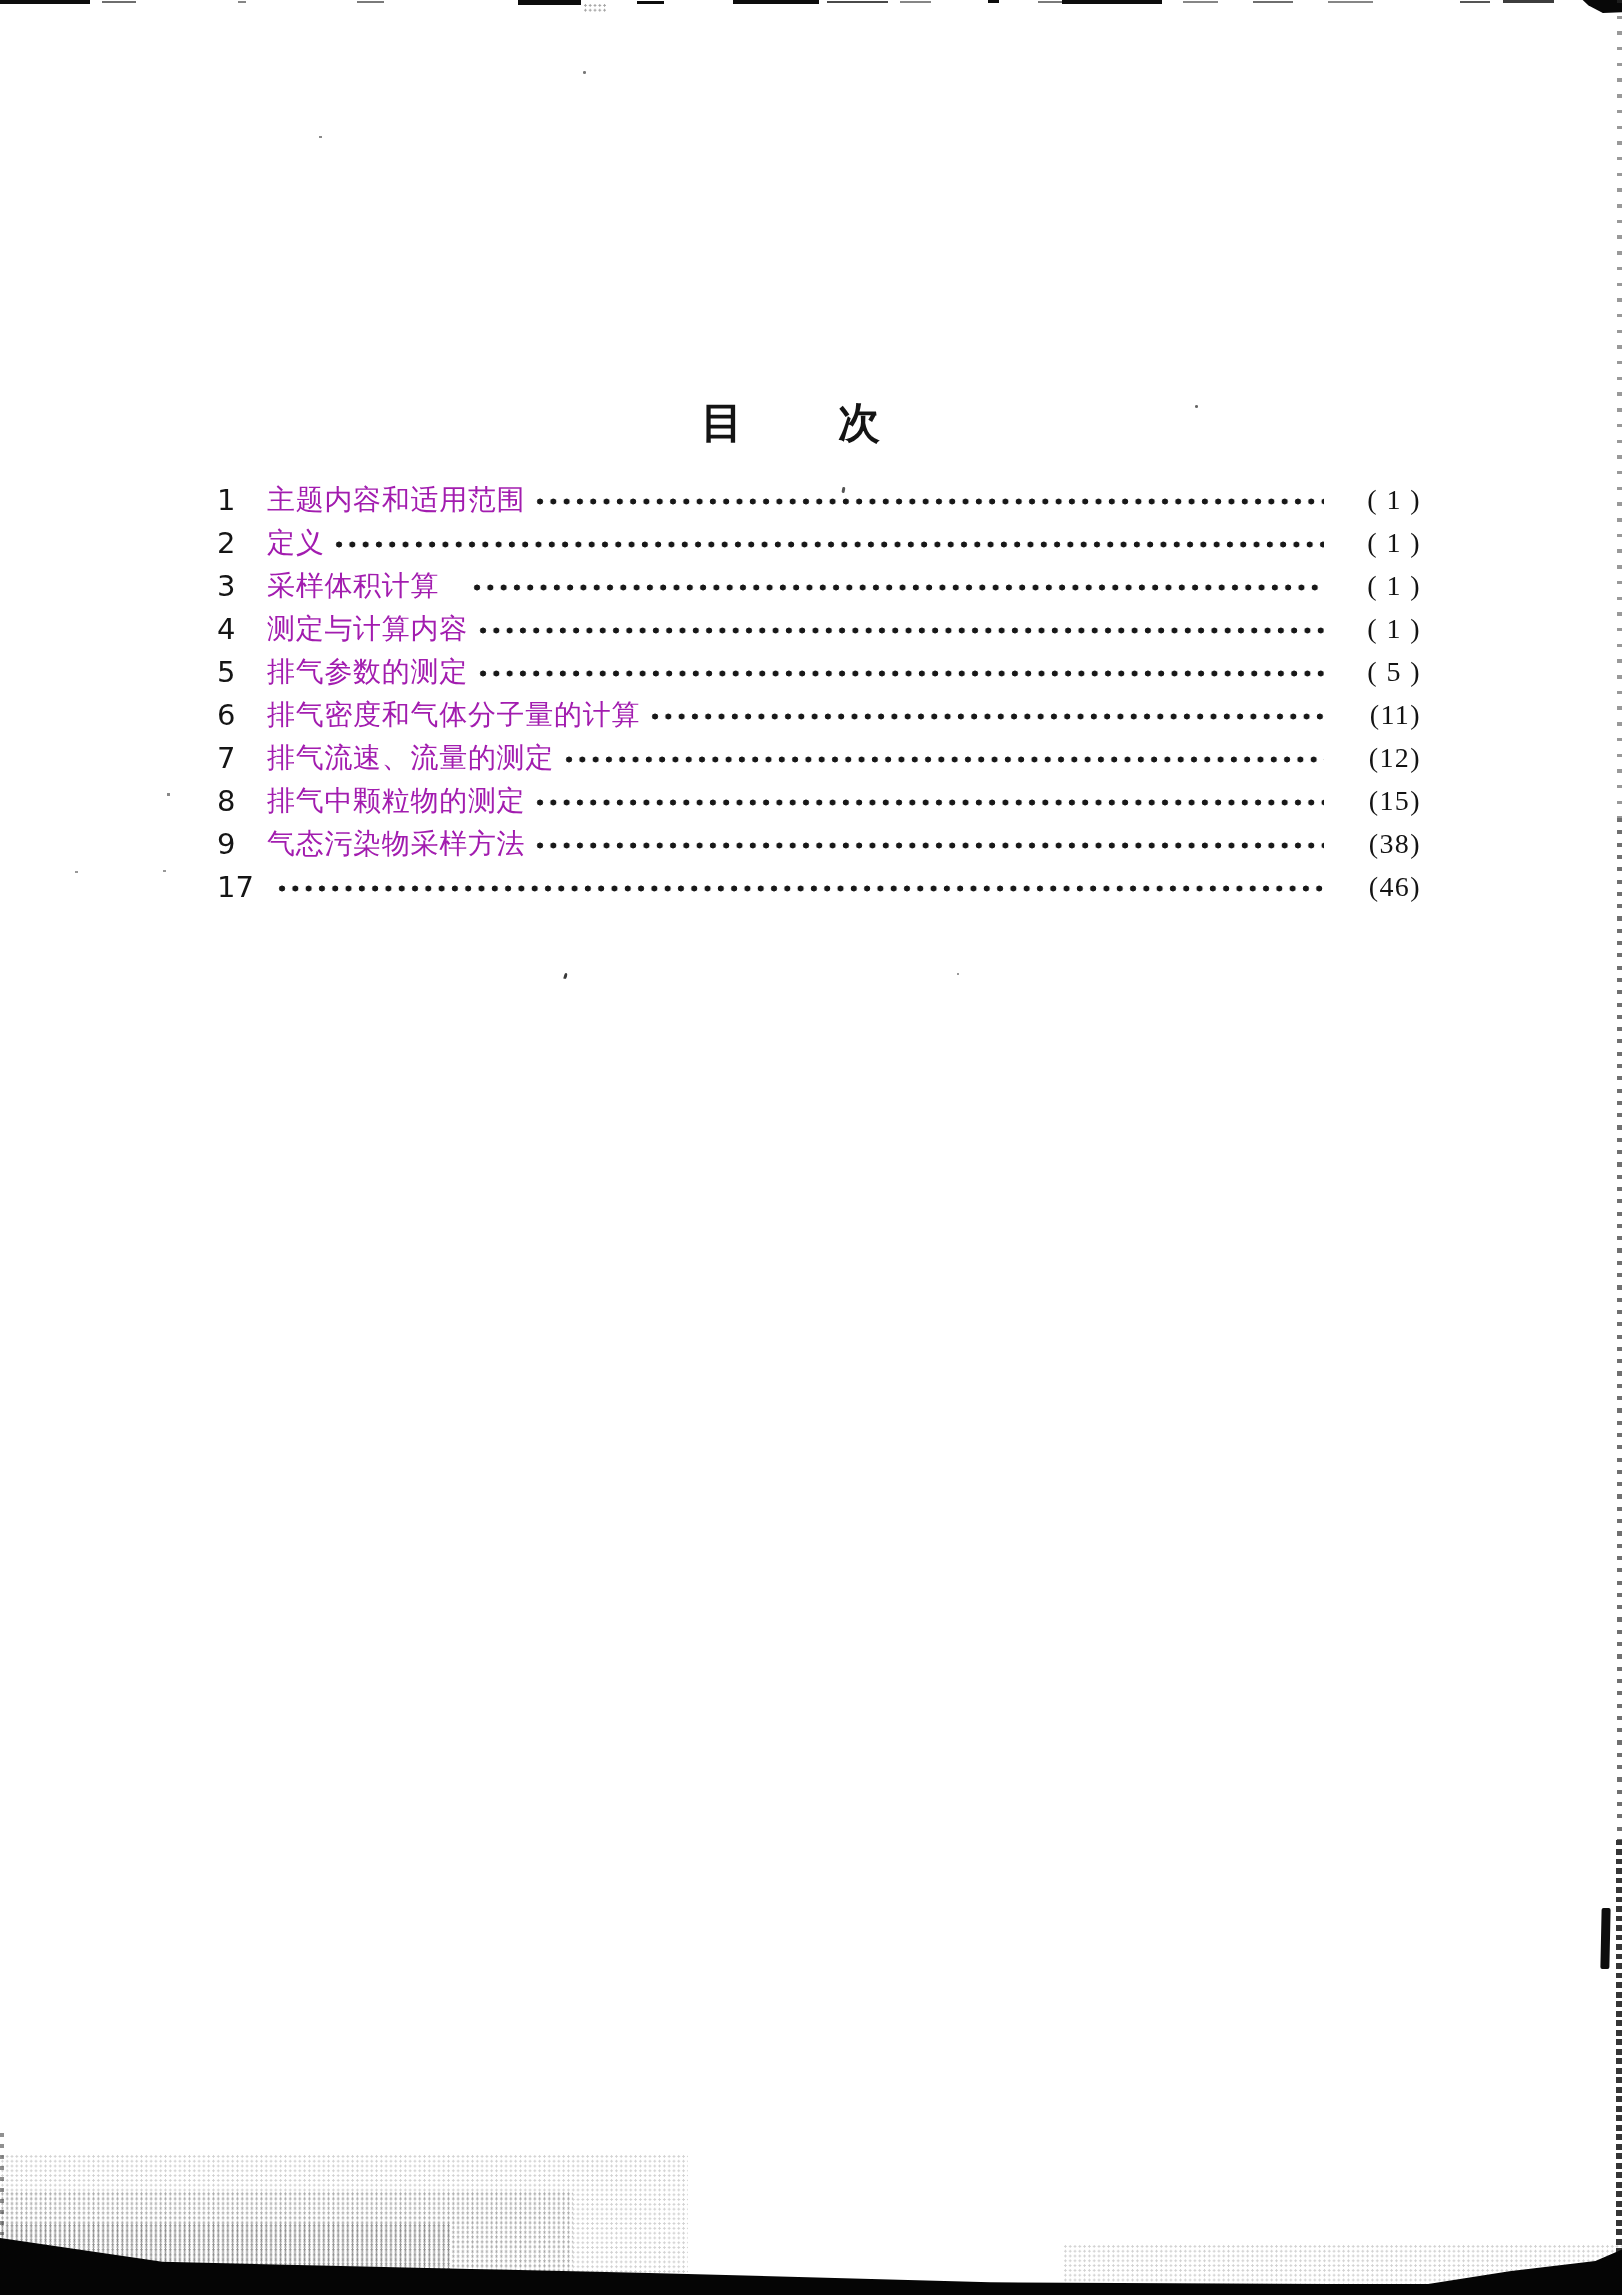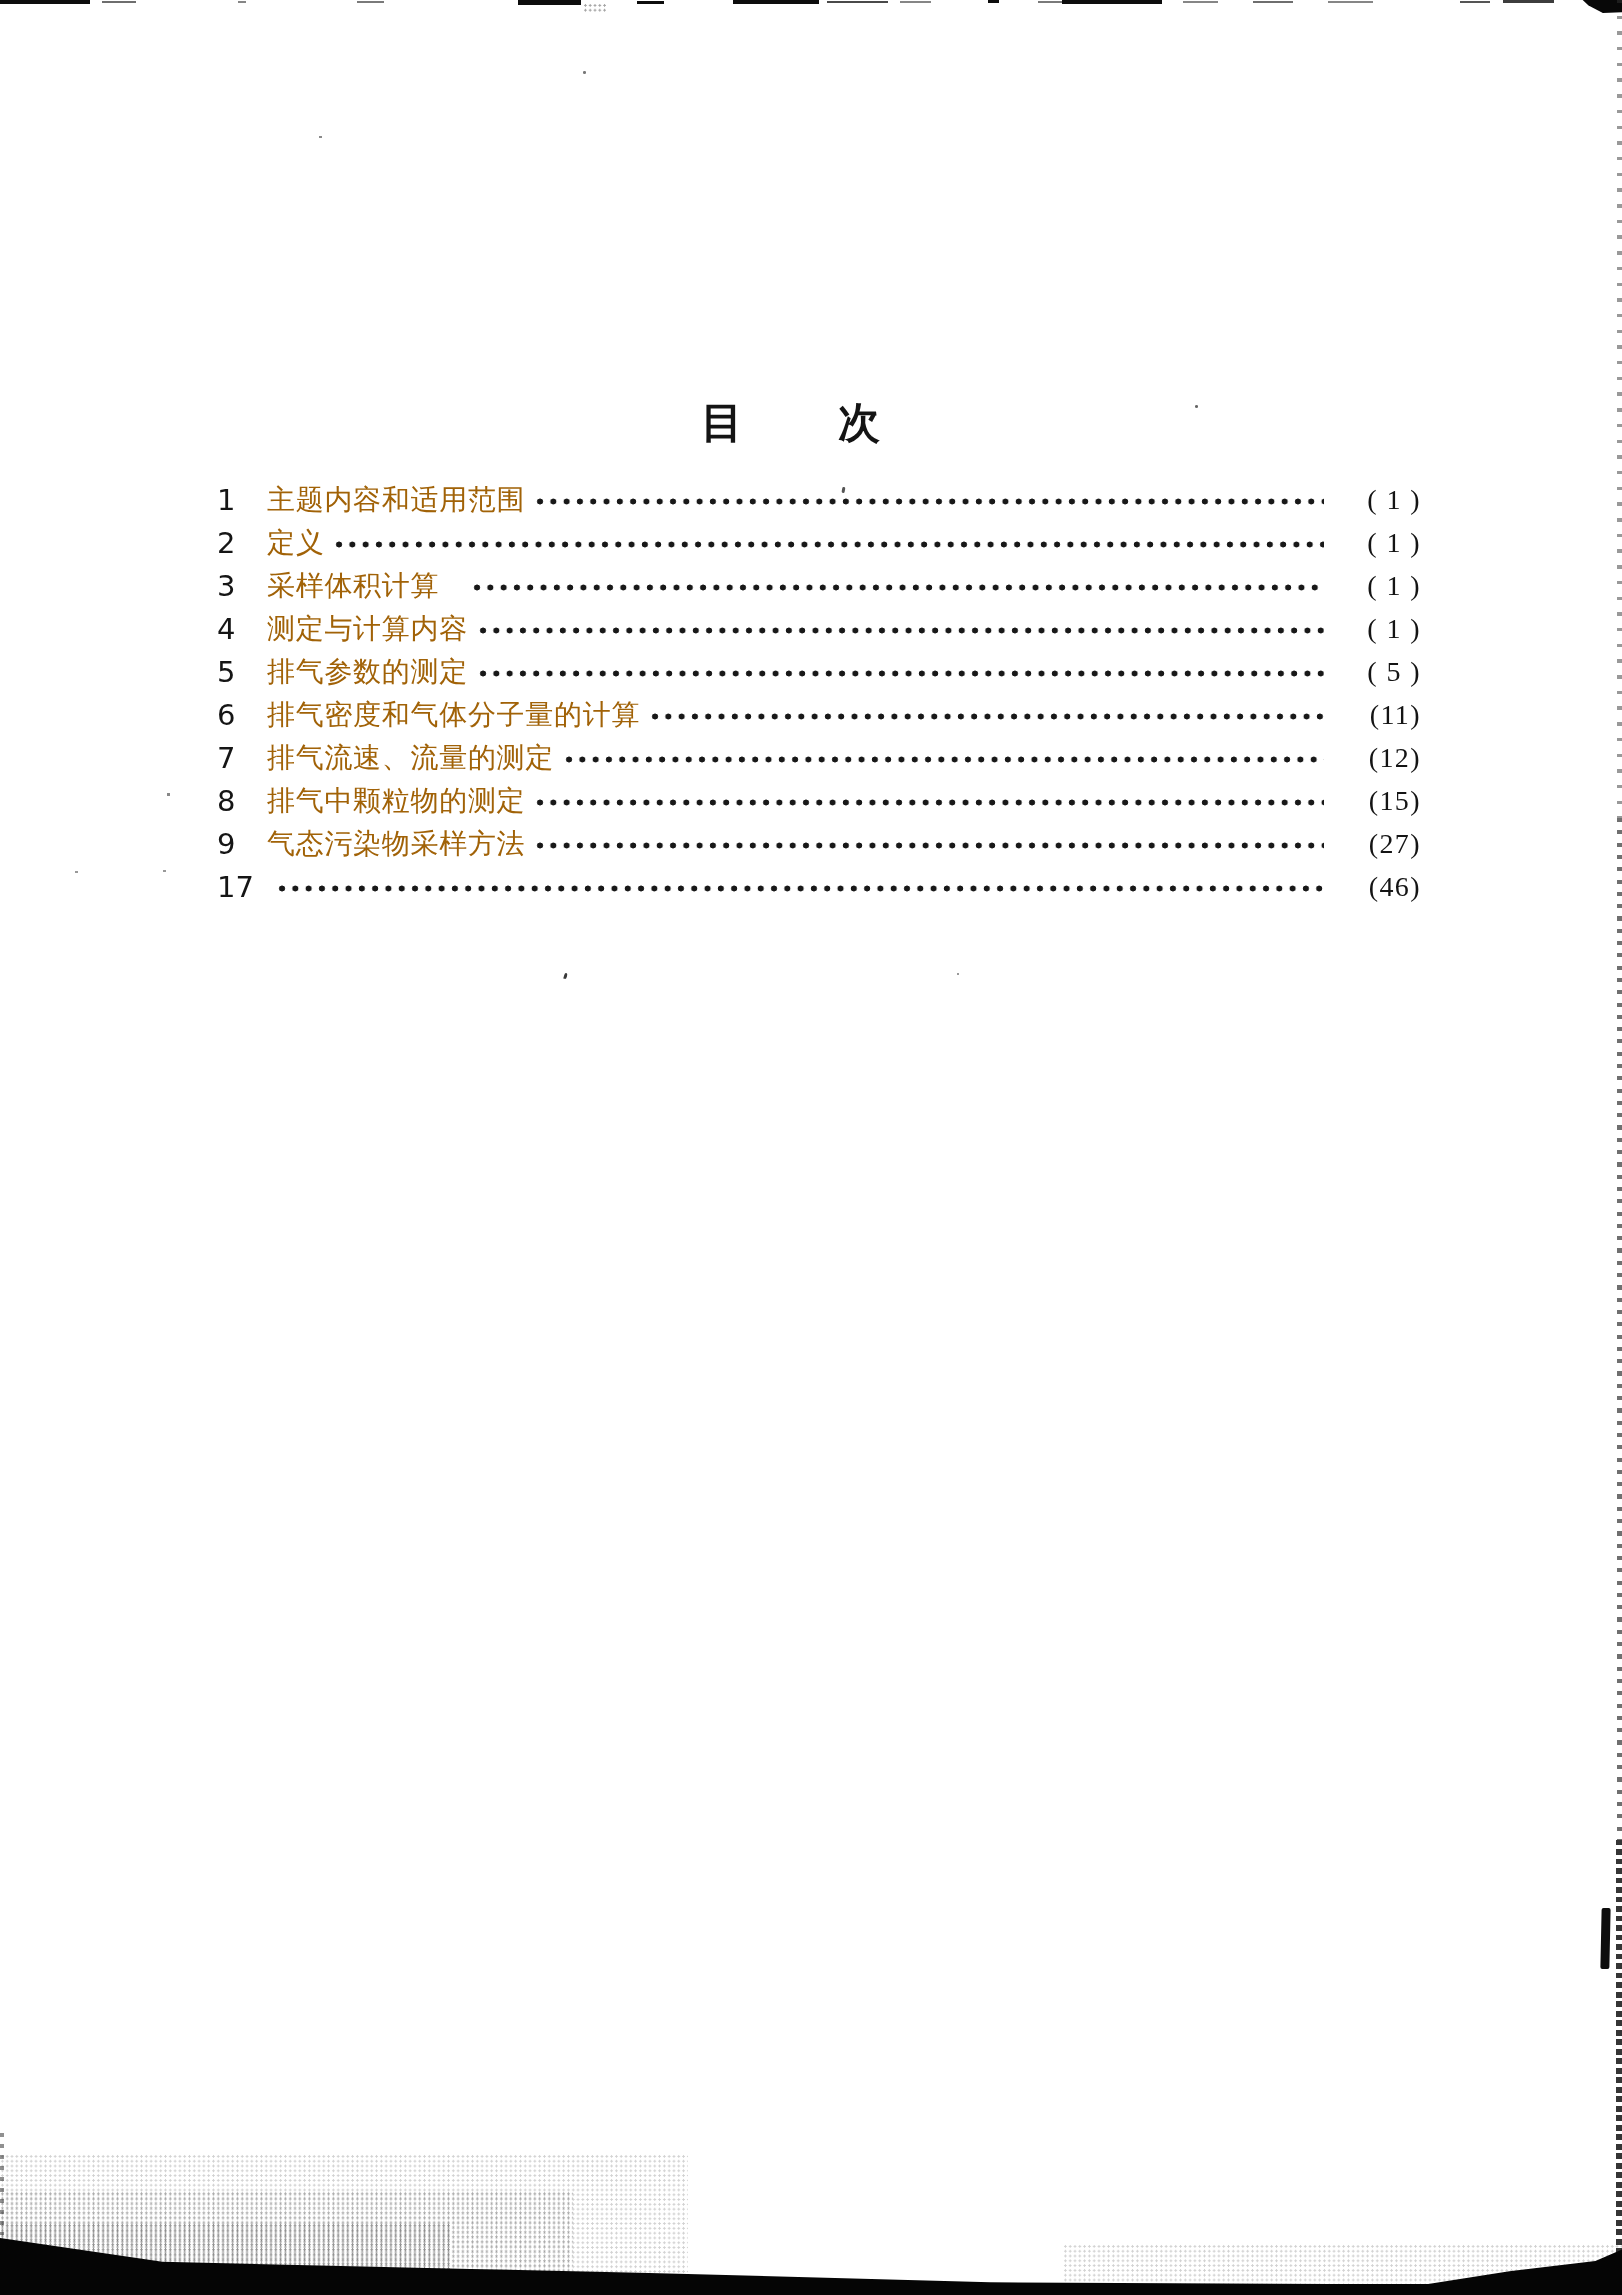--- a/index.html
+++ b/index.html
@@ -17,21 +17,21 @@
     font-size:42px; font-weight:700; color:#141414;
   }
   
   .toc { position:absolute; top:478px; left:217px; width:1204px; }
   .toc-row { display:flex; align-items:center; height:43px; }
   .num {
     flex:0 0 50px;
     font-family:"DejaVu Sans","Liberation Sans",sans-serif;
     font-size:29px; color:#151515;
   }
-  .ttl { font-size:28px; letter-spacing:0.7px; white-space:pre; color:#a16207; }
+  .ttl { font-size:28px; letter-spacing:0.7px; white-space:pre; color:#a21caf; }
   .leader {
     flex:1; align-self:center; height:9.5px;
     margin:4.1px 8.2px 0 6.8px;
     background-image:radial-gradient(circle,#181818 2.9px,rgba(0,0,0,0) 3.4px);
     background-size:13.3px 9.5px;
     background-position:1.4px 50%;
     background-repeat:repeat-x;
   }
   .pg {
     flex:0 0 89px; text-align:right;
@@ -114,21 +114,21 @@
     <div class="toc-row">
       <span class="num">8</span>
       <span class="ttl">排气中颗粒物的测定</span>
       <span class="leader"></span>
       <span class="pg">(15)</span>
     </div>
     <div class="toc-row">
       <span class="num">9</span>
       <span class="ttl">气态污染物采样方法</span>
       <span class="leader"></span>
-      <span class="pg">(27)</span>
+      <span class="pg">(38)</span>
     </div>
     <div class="toc-row">
       <span class="num">17</span>
       <span class="leader"></span>
       <span class="pg">(46)</span>
     </div>
   </div>
 
   <div>
 

